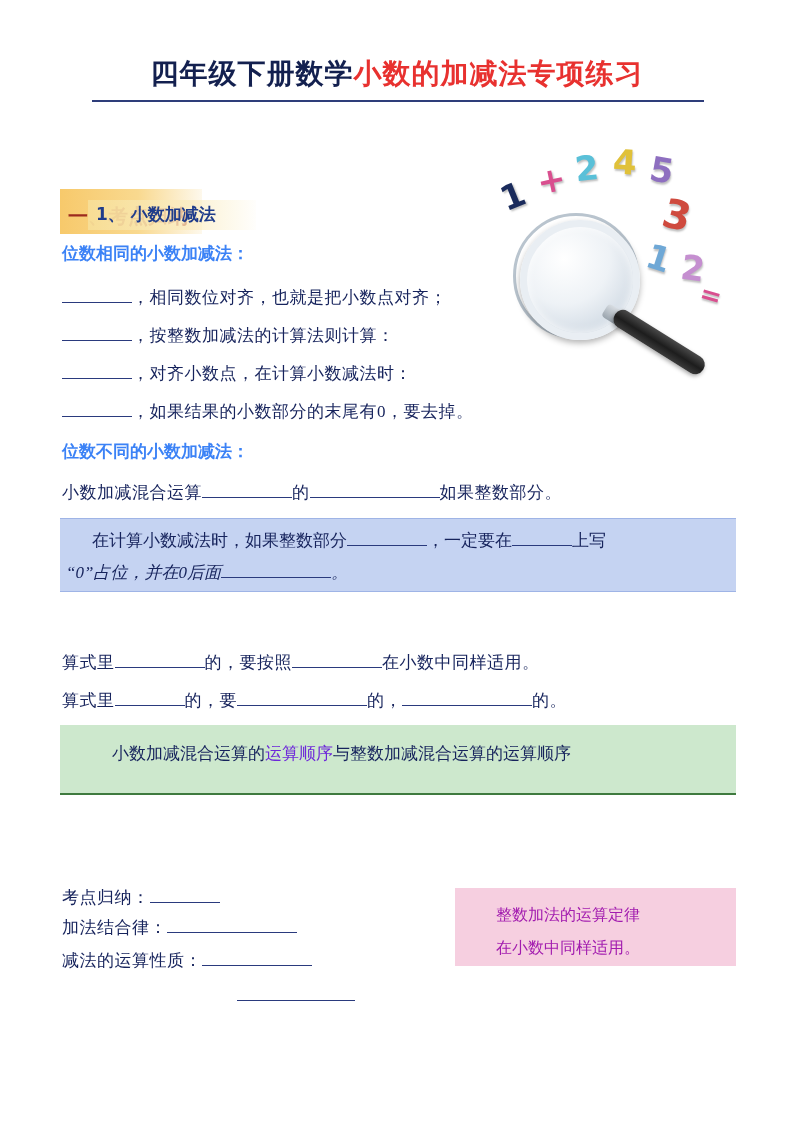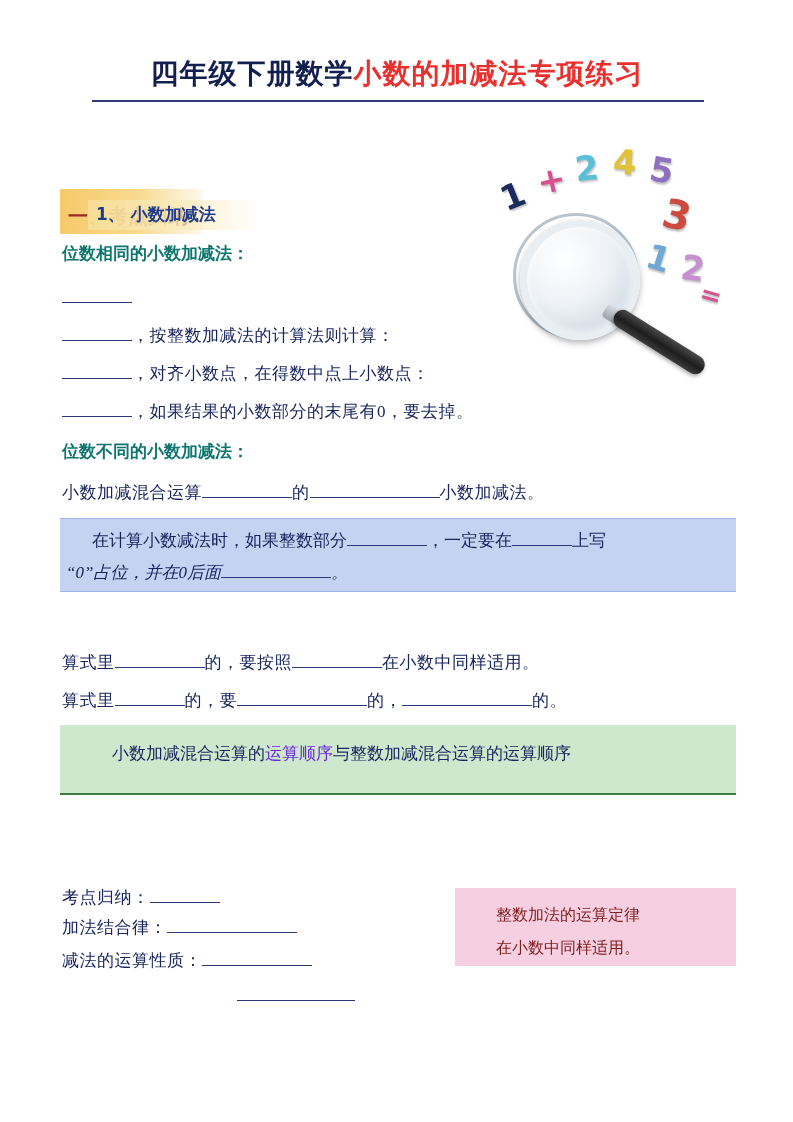--- a/index.html
+++ b/index.html
@@ -78,21 +78,21 @@
   .sub-1 { left: 60px; top: 200px; margin-left: 28px; }
   .sub-2 { left: 60px; top: 613px; }
   .sub-3 { left: 60px; top: 828px; }
 
   
   .red-label {
     position: absolute;
     font-family: "DejaVu Sans", sans-serif;
     font-weight: bold;
     font-size: 17px;
-    color: #0f766e;
+    color: #3b82f6;
     white-space: nowrap;
     text-align: center;
   }
 
   
   .body-line {
     position: absolute;
     font-size: 17px;
     color: #16235c;
     white-space: nowrap;
@@ -141,21 +141,21 @@
   }
   .box-text {
     position: absolute;
     font-size: 17px;
     color: #16235c;
     white-space: nowrap;
   }
   .box-text-pink {
     position: absolute;
     font-size: 16px;
-    color: #7f1d1d;
+    color: #a21caf;
     white-space: nowrap;
     font-family: "DejaVu Sans", serif;
   }
   .accent-blue { color: #6d28d9; }
 
   
   .illus {
     position: absolute;
     left: 495px;
     top: 130px;
@@ -251,36 +251,36 @@
     <span class="handle-neck"></span>
     <span class="handle"></span>
   </div>
 
   <div class="sec-head sec-1">一、考点归纳</div>
   <div class="sub-head sub-1">1、   小数加减法</div>
 
   <div class="red-label" style="left:62px; top:242px;">位数相同的小数加减法：</div>
 
   <div class="body-line" style="left:62px; top:285px;">
-    <span class="blank b70"></span>
+    <span class="blank b70"></span><span>，相同数位对齐，也就是把小数点对齐；</span>
   </div>
   <div class="body-line" style="left:62px; top:323px;">
     <span class="blank b70"></span><span>，按整数加减法的计算法则计算：</span>
   </div>
   <div class="body-line" style="left:62px; top:361px;">
-    <span class="blank b70"></span><span>，对齐小数点，在得数中点上小数点：</span>
+    <span class="blank b70"></span><span>，对齐小数点，在计算小数减法时：</span>
   </div>
   <div class="body-line" style="left:62px; top:399px;">
     <span class="blank b70"></span><span>，如果结果的小数部分的末尾有0，要去掉。</span>
   </div>
 
   <div class="red-label" style="left:62px; top:440px;">位数不同的小数加减法：</div>
 
   <div class="body-line" style="left:62px; top:480px;">
-    <span>小数加减混合运算</span><span class="blank b90"></span><span>的</span><span class="blank b130"></span><span>小数加减法。</span>
+    <span>小数加减混合运算</span><span class="blank b90"></span><span>的</span><span class="blank b130"></span><span>如果整数部分。</span>
   </div>
 
   <div class="box-blue"></div>
   <div class="box-text" style="left:92px; top:528px;">
     <span>在计算小数减法时，如果整数部分</span><span class="blank b80"></span><span>，一定要在</span><span class="blank b60"></span><span>上写</span>
   </div>
   <div class="box-text" style="left:66px; top:560px;font-style:italic;">
     <span>“0”占位，并在0后面</span><span class="blank b110"></span><span>。</span>
   </div>
 

